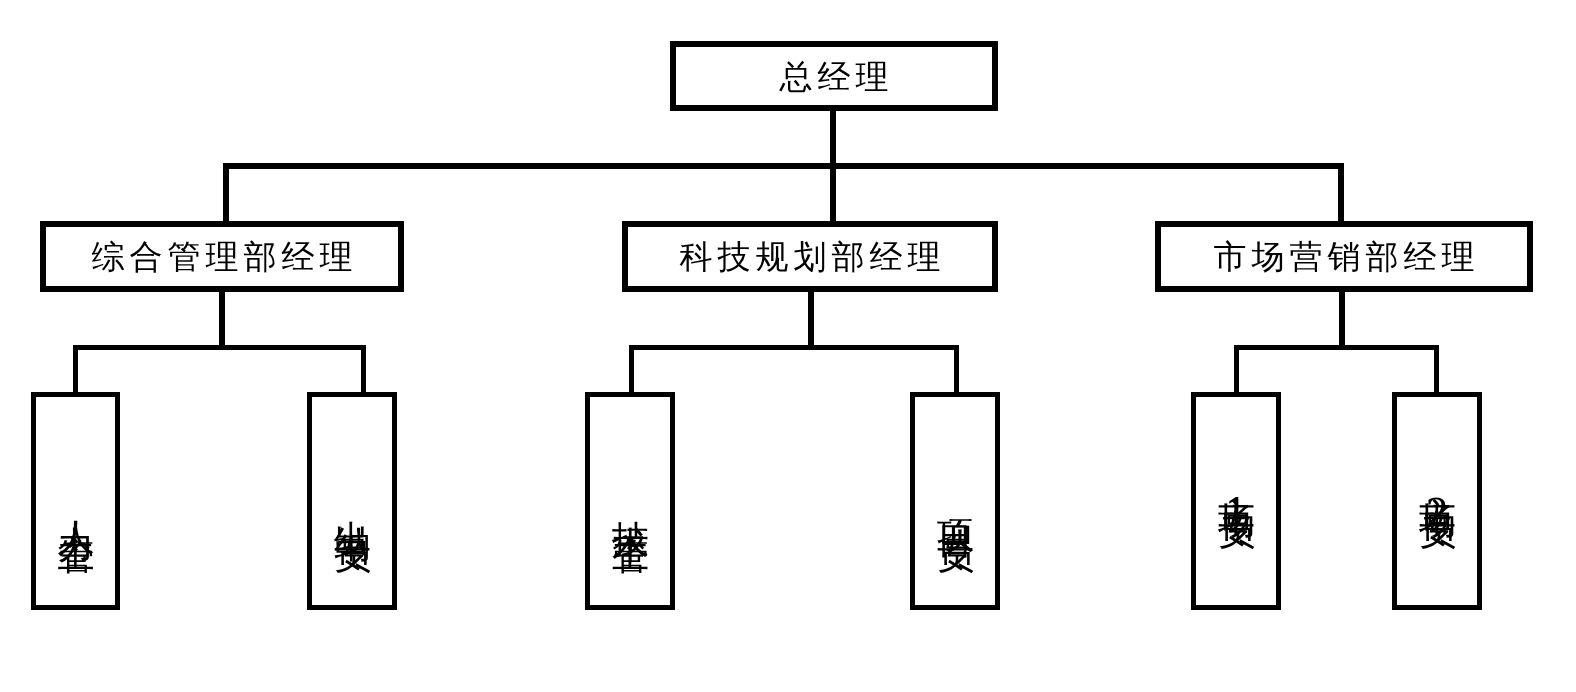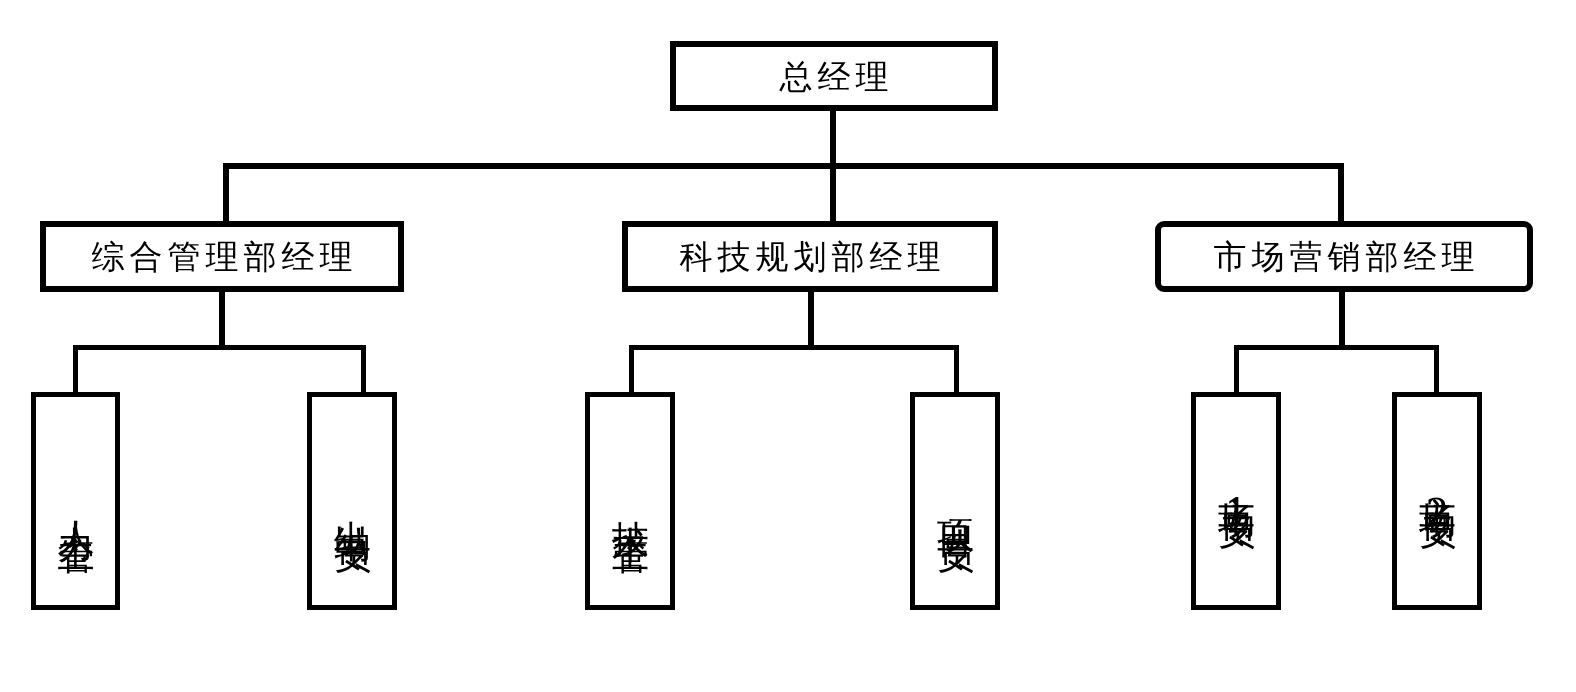--- a/index.html
+++ b/index.html
@@ -76,21 +76,21 @@
   <div class="line" style="left:1338px; top:163px; width:6px; height:60px;"></div>
 
   <div class="node horiz" style="left:622px; top:221px; width:376px; height:71px;">
     <span class="node-label">科技规划部经理</span>
   </div>
 
   <div class="node horiz" style="left:40px; top:221px; width:364px; height:71px;">
     <span class="node-label">综合管理部经理</span>
   </div>
 
-  <div class="node horiz" style="left:1155px; top:221px; width:378px; height:71px;border-radius:9px;">
+  <div class="node horiz" style="left:1155px; top:221px; width:378px; height:71px;">
     <span class="node-label">市场营销部经理</span>
   </div>
 
   <div class="line" style="left:219px; top:292px; width:6px; height:55px;"></div>
   <div class="line" style="left:75px; top:345px; width:291px; height:5px;"></div>
   <div class="line" style="left:73px; top:345px; width:5px; height:49px;"></div>
   <div class="line" style="left:361px; top:345px; width:5px; height:49px;"></div>
 
   <div class="line" style="left:808px; top:292px; width:6px; height:55px;"></div>
   <div class="line" style="left:631px; top:345px; width:328px; height:5px;"></div>

